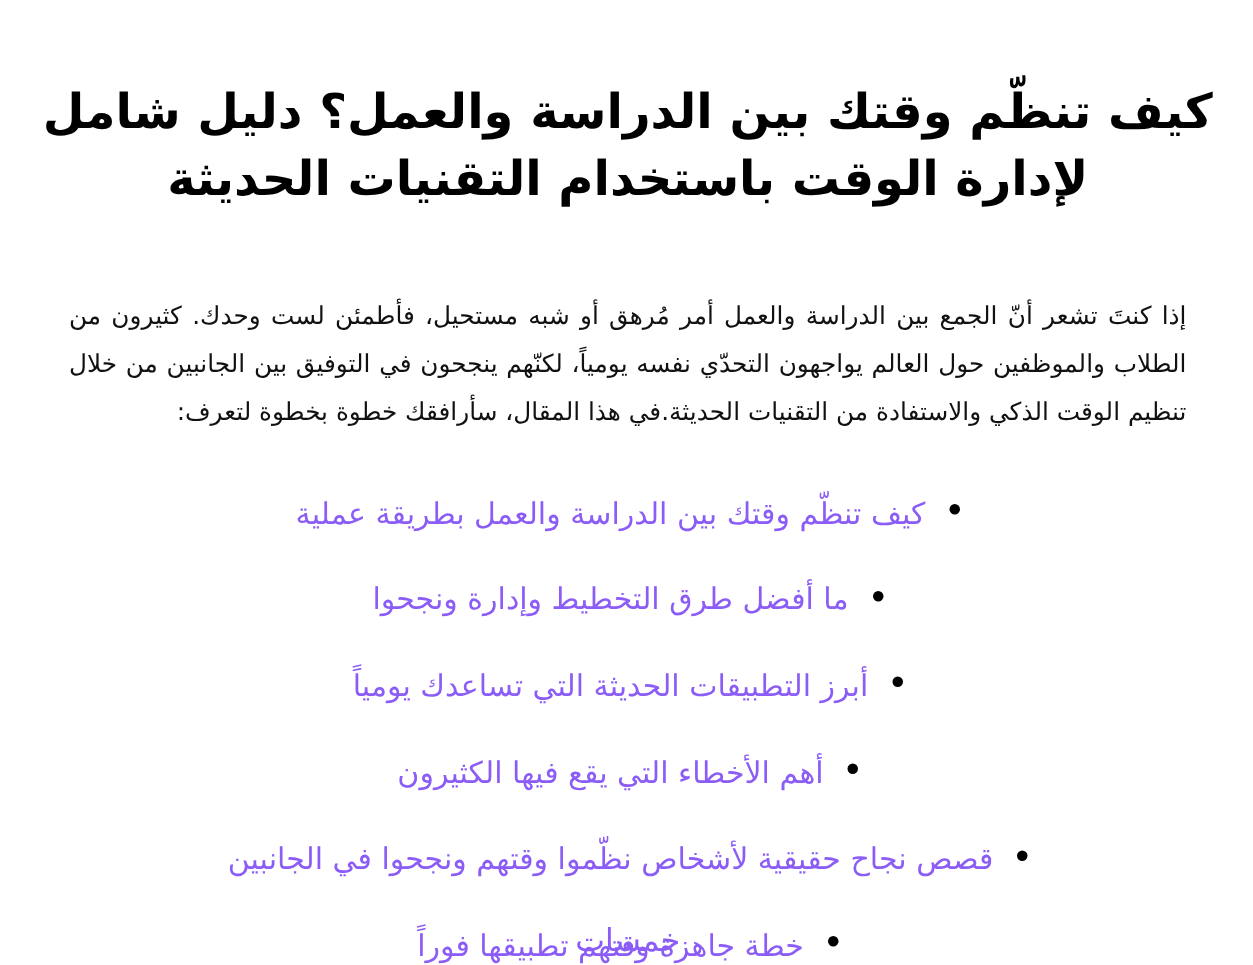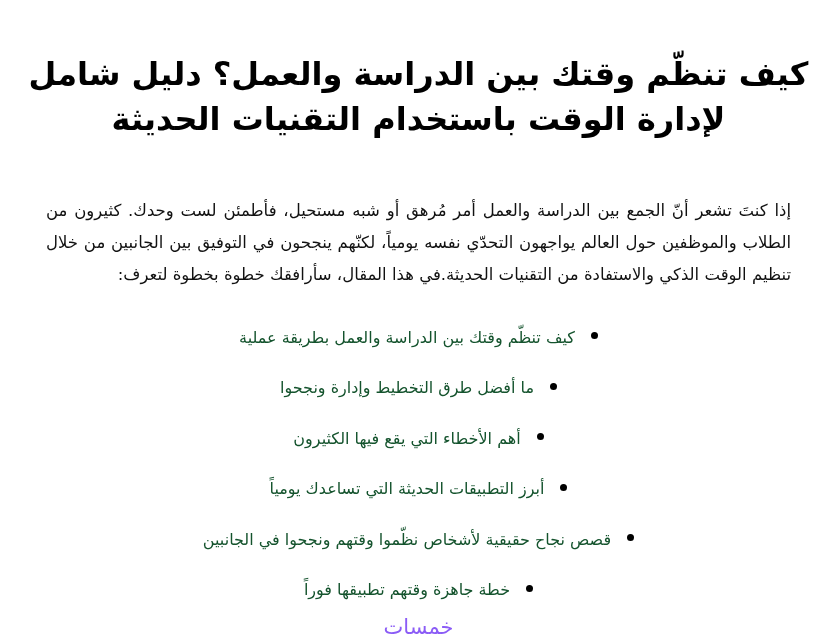--- a/index.html
+++ b/index.html
@@ -47,23 +47,23 @@
   }
   .bullet-list {
     list-style: none;
     margin: 0;
     padding: 0;
     padding-top: 18px;
     direction: rtl;
   }
   .bullet-list li {
     position: relative;
-    font-size: 16px;
+    font-size: 20px;
     line-height: 1.5;
-    color: #14532d;
+    color: #8b5cf6;
     text-align: center;
     padding: 0;
     margin: 0 0 26px 0;
   }
   .bullet-row {
     display: inline-block;
     position: relative;
     padding-left: 0;
     padding-right: 0;
   }
@@ -112,26 +112,26 @@
         <span class="bullet-dot"></span><span class="bullet-text">كيف تنظّم وقتك بين الدراسة والعمل بطريقة عملية</span>
       </span>
     </li>
     <li>
       <span class="bullet-row">
         <span class="bullet-dot"></span><span class="bullet-text">ما أفضل طرق التخطيط وإدارة ونجحوا</span>
       </span>
     </li>
     <li>
       <span class="bullet-row">
-        <span class="bullet-dot"></span><span class="bullet-text">أهم الأخطاء التي يقع فيها الكثيرون</span>
+        <span class="bullet-dot"></span><span class="bullet-text">أبرز التطبيقات الحديثة التي تساعدك يومياً</span>
       </span>
     </li>
     <li>
       <span class="bullet-row">
-        <span class="bullet-dot"></span><span class="bullet-text">أبرز التطبيقات الحديثة التي تساعدك يومياً</span>
+        <span class="bullet-dot"></span><span class="bullet-text">أهم الأخطاء التي يقع فيها الكثيرون</span>
       </span>
     </li>
     <li>
       <span class="bullet-row">
         <span class="bullet-dot"></span><span class="bullet-text">قصص نجاح حقيقية لأشخاص نظّموا وقتهم ونجحوا في الجانبين</span>
       </span>
     </li>
     <li>
       <span class="bullet-row">
         <span class="bullet-dot"></span><span class="bullet-text">خطة جاهزة وقتهم تطبيقها فوراً</span>

